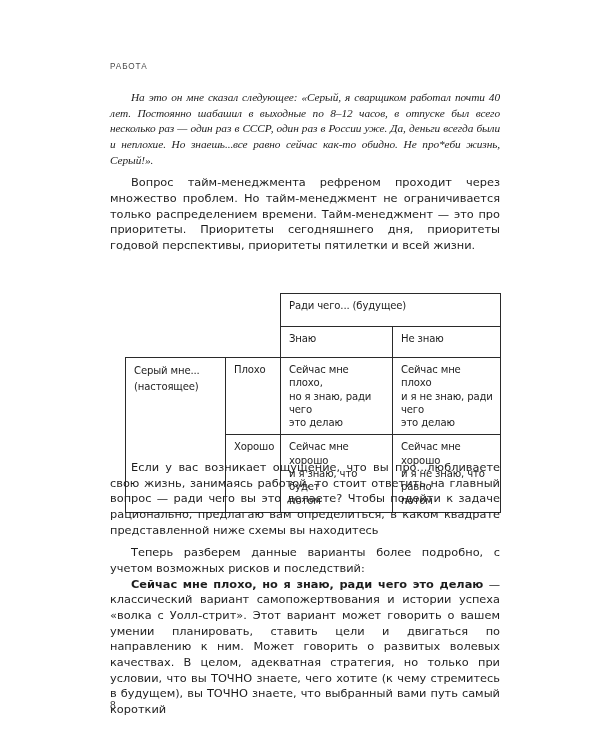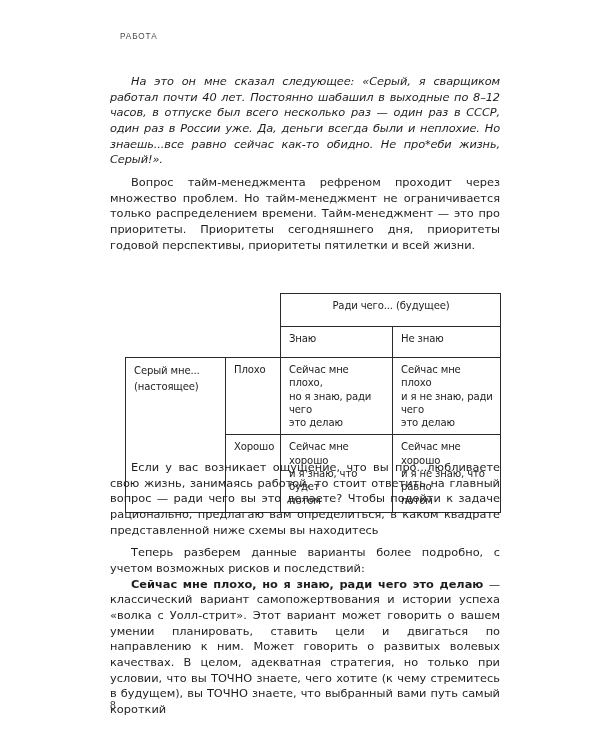--- a/index.html
+++ b/index.html
@@ -20,27 +20,26 @@
     left: 0; top: 0;
     width: 600px;
     height: 750px;
     background: #ffffff;
   }
 
   
   .running-head {
     position: absolute;
     left: 110px;
-    top: 32px;
+    top: 62px;
     font-size: 8.2px;
     letter-spacing: 0.9px;
     color: #4a4a4a;
     font-family: "Liberation Sans", sans-serif;
     white-space: nowrap;
-    margin-left: 10px;
   }
 
   
   .column {
     position: absolute;
     left: 110px;
     top: 72px;
     width: 390px;
   }
 
@@ -53,21 +52,21 @@
     color: #1d1d1d;
     hyphens: manual;
   }
   p.para.indent { text-indent: 21px; }
   p.para.italic {
     font-style: italic;
     font-family: "DejaVu Sans", sans-serif;
     letter-spacing: -0.1px;
   }
   p.para.gap-lg { margin-top: 7px; }
-  p.para.gap-md { margin-top: 2px; }
+  p.para.gap-md { margin-top: 18px; font-family: Liberation Serif, serif; }
   .b { font-weight: bold; }
 
   
   .matrix {
     position: absolute;
     left: 125px;
     top: 293px;
     width: 375px;
     height: 150px;
   }
@@ -83,21 +82,21 @@
   table.quad td {
     border: 1px solid #2a2a2a;
     padding: 5px 7px 5px 8px;
     vertical-align: top;
     letter-spacing: -0.15px;
   }
   table.quad td.blank {
     border: none;
   }
   td.hdr-span {
-    text-align: center;
+    text-align: left;
     height: 22px;
     vertical-align: middle;
     padding-top: 4px;
   }
   td.sub-hdr {
     height: 20px;
     vertical-align: middle;
     margin-left: 24px;
   }
   td.row-lbl {

